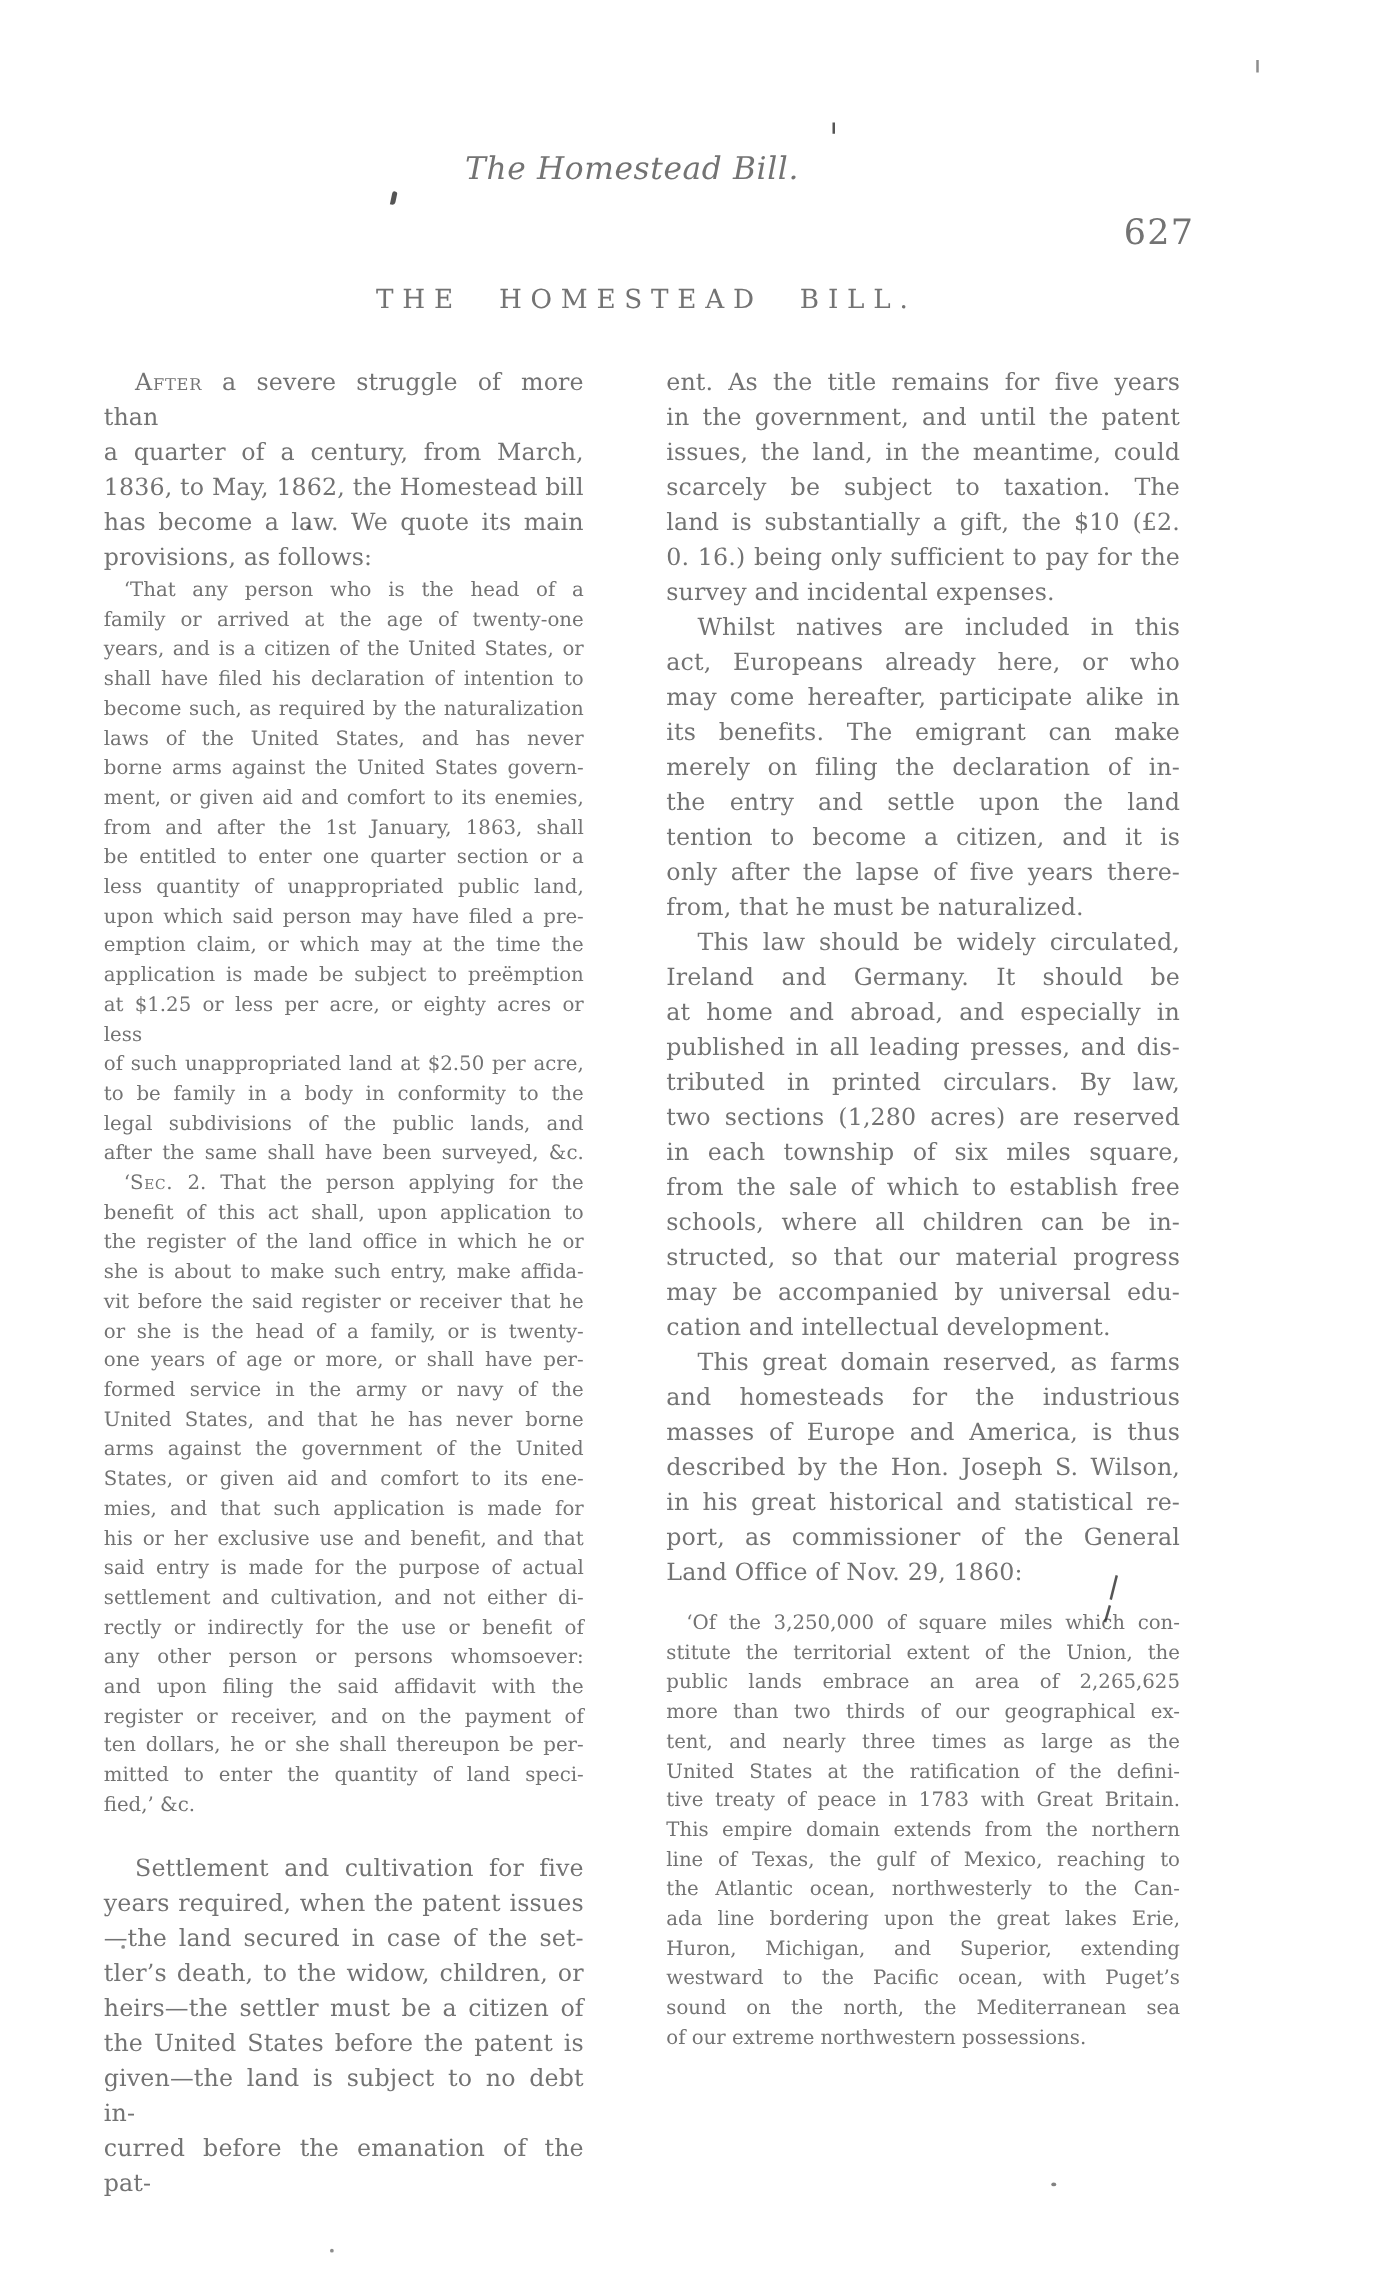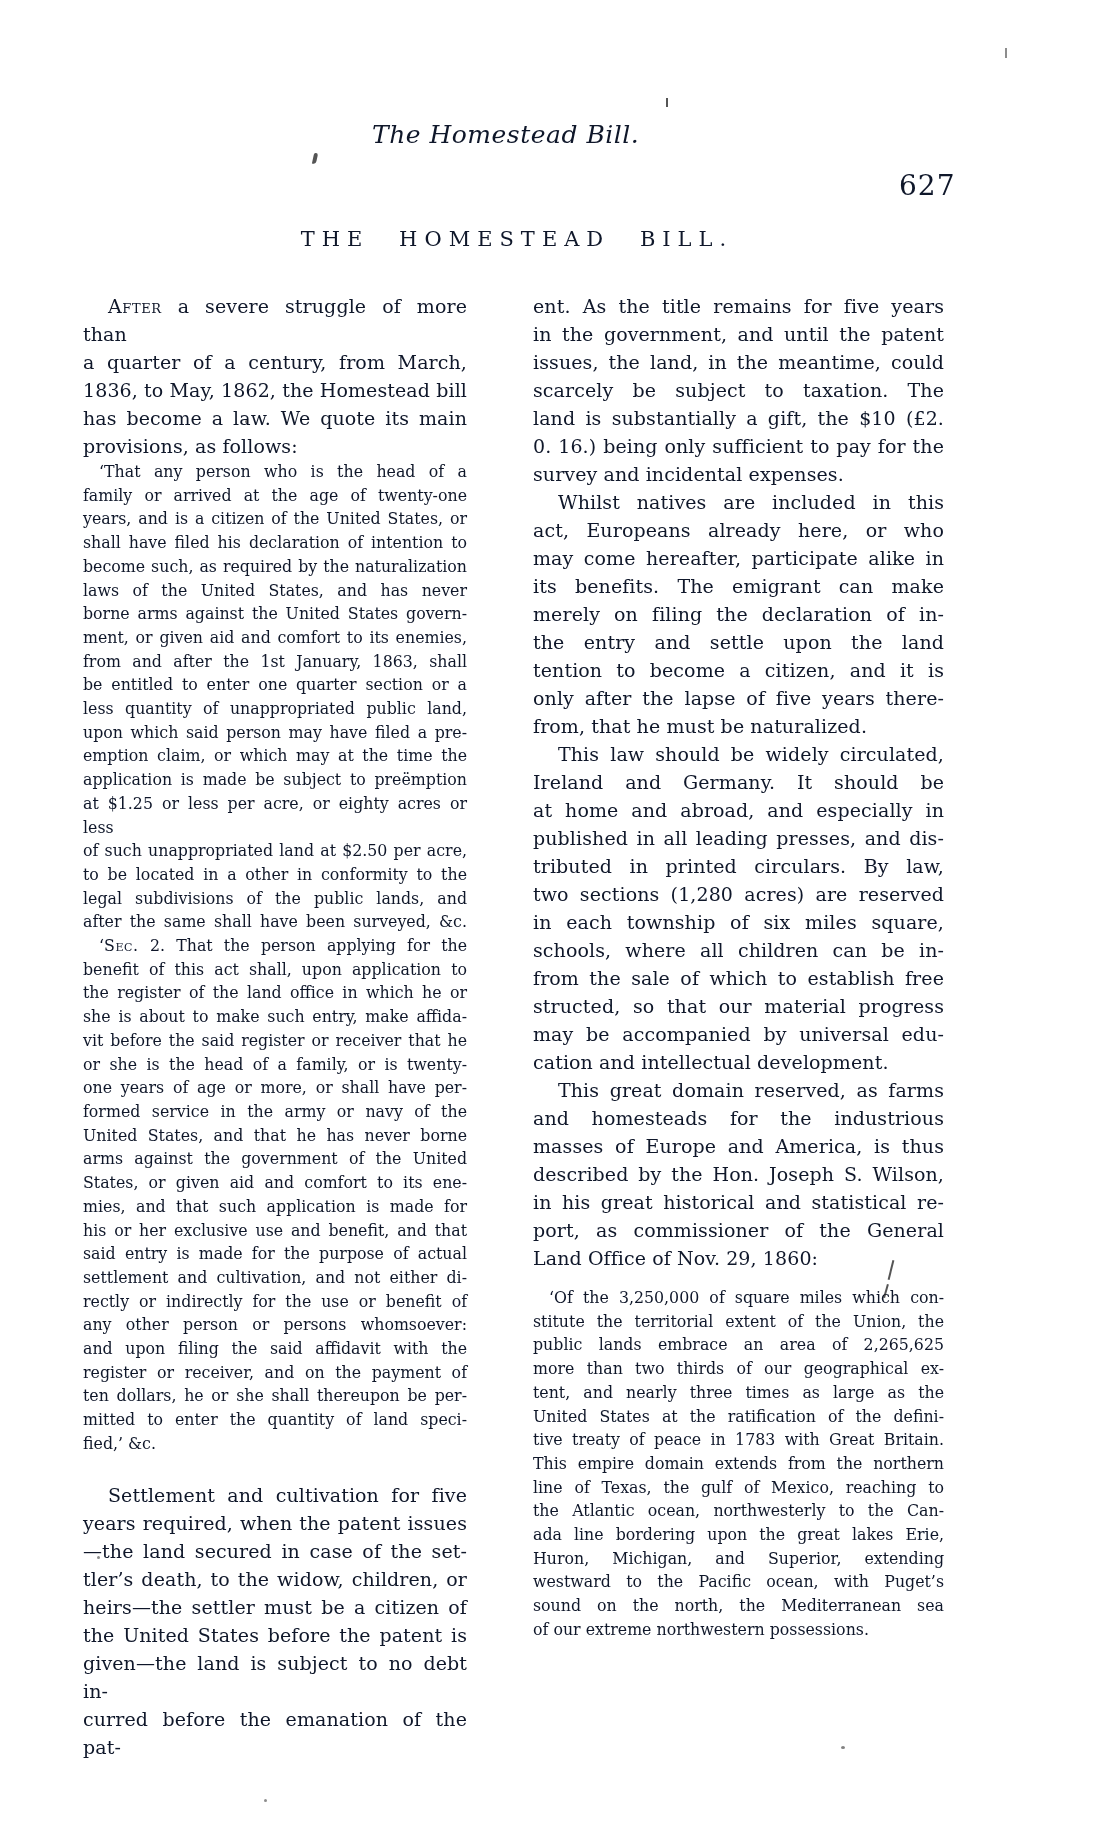--- a/index.html
+++ b/index.html
@@ -5,21 +5,21 @@
   html,body { margin:0; padding:0; }
   body {
     width:1120px; height:1825px;
     background:#e8e8e8;
     font-family:"DejaVu Serif", serif;
   }
   .page {
     position:relative;
     width:1120px; height:1825px;
     background:#ffffff;
-    color:#0f172a;
+    color:#737373;
     overflow:hidden;
   }
   .running-title {
     position:absolute; top:120px; left:372px;
     font-style:italic; font-size:25px; letter-spacing:0.5px;
     white-space:nowrap;
   }
   .page-number {
     position:absolute; top:121px; left:899px;
     font-size:28px; letter-spacing:1px;margin-top:48px;
@@ -81,21 +81,21 @@
         <div class="line"><span>borne arms against the United States govern-</span></div>
         <div class="line"><span>ment, or given aid and comfort to its enemies,</span></div>
         <div class="line"><span>from and after the 1st January, 1863, shall</span></div>
         <div class="line"><span>be entitled to enter one quarter section or a</span></div>
         <div class="line"><span>less quantity of unappropriated public land,</span></div>
         <div class="line"><span>upon which said person may have filed a pre-</span></div>
         <div class="line"><span>emption claim, or which may at the time the</span></div>
         <div class="line"><span>application is made be subject to preëmption</span></div>
         <div class="line"><span>at $1.25 or less per acre, or eighty acres or less</span></div>
         <div class="line"><span>of such unappropriated land at $2.50 per acre,</span></div>
-        <div class="line"><span>to be located in a other in conformity to the</span></div>
+        <div class="line"><span>to be family in a body in conformity to the</span></div>
         <div class="line"><span>legal subdivisions of the public lands, and</span></div>
         <div class="line"><span>after the same shall have been surveyed, &amp;c.</span></div>
       </div>
       <div class="block quote">
         <div class="line indent"><span>‘</span><span class="sc">Sec.</span><span> 2.  That the person applying for the</span></div>
         <div class="line"><span>benefit of this act shall, upon application to</span></div>
         <div class="line"><span>the register of the land office in which he or</span></div>
         <div class="line"><span>she is about to make such entry, make affida-</span></div>
         <div class="line"><span>vit before the said register or receiver that he</span></div>
         <div class="line"><span>or she is the head of a family, or is twenty-</span></div>
@@ -150,22 +150,22 @@
         <div class="line flush"><span>from, that he must be naturalized.</span></div>
       </div>
       <div class="block body">
         <div class="line indent"><span>This law should be widely circulated,</span></div>
         <div class="line"><span>Ireland and Germany.  It should be</span></div>
         <div class="line"><span>at home and abroad, and especially in</span></div>
         <div class="line"><span>published in all leading presses, and dis-</span></div>
         <div class="line"><span>tributed in printed circulars.  By law,</span></div>
         <div class="line"><span>two sections (1,280 acres) are reserved</span></div>
         <div class="line"><span>in each township of six miles square,</span></div>
+        <div class="line"><span>from the sale of which to establish free</span></div>
         <div class="line"><span>schools, where all children can be in-</span></div>
-        <div class="line"><span>from the sale of which to establish free</span></div>
         <div class="line"><span>structed, so that our material progress</span></div>
         <div class="line"><span>may be accompanied by universal edu-</span></div>
         <div class="line flush"><span>cation and intellectual development.</span></div>
       </div>
       <div class="block body">
         <div class="line indent"><span>This great domain reserved, as farms</span></div>
         <div class="line"><span>and homesteads for the  industrious</span></div>
         <div class="line"><span>masses of Europe and America, is thus</span></div>
         <div class="line"><span>described by the Hon. Joseph S. Wilson,</span></div>
         <div class="line"><span>in his great historical and statistical re-</span></div>

